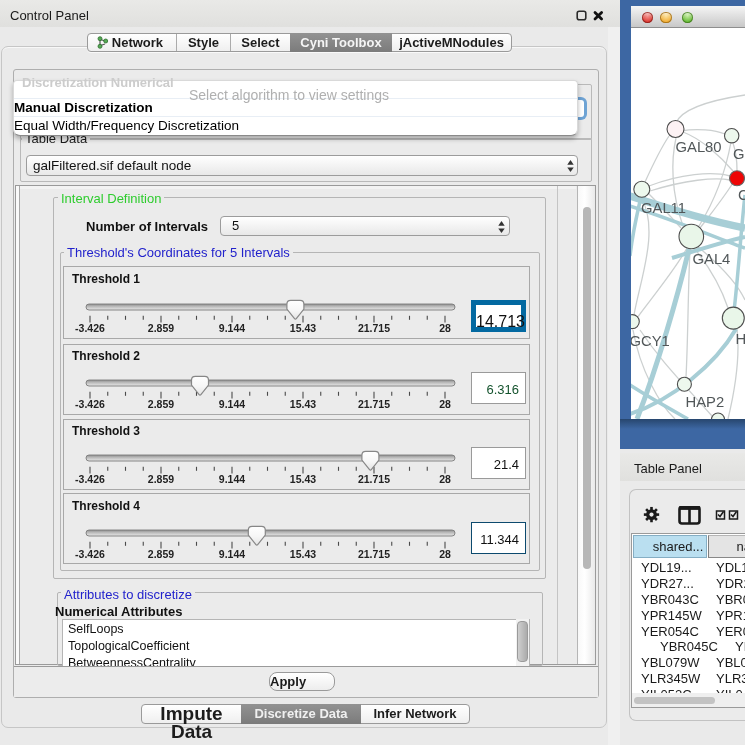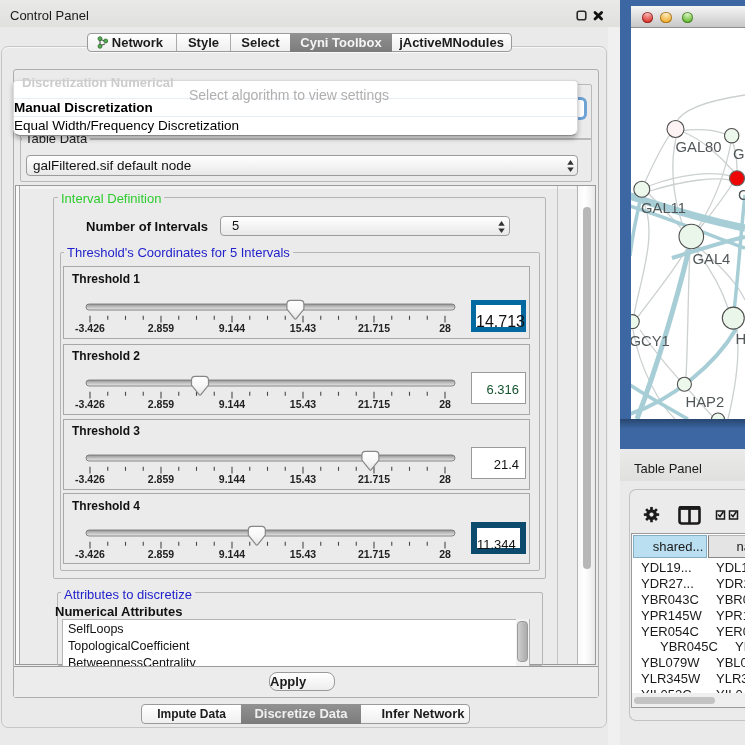--- a/index.html
+++ b/index.html
@@ -230,40 +230,40 @@
   <path d="M 185.3,15 L 185.3,10.2 Q 185.3,6.4 189.1,6.4 L 198.5,6.4 Q 202.3,6.4 202.3,10.2 L 202.3,15 L 194.7,24.6 Q 193.8,25.7 192.9,24.6 Z" fill="url(#th)" stroke="#878787" stroke-width="1.2"></path>
   <g font-size="10.5" font-weight="bold" fill="#222" text-anchor="middle">
     <text x="27" y="38">-3.426</text>
       <text x="98" y="38">2.859</text>
       <text x="169" y="38">9.144</text>
       <text x="240" y="38">15.43</text>
       <text x="311" y="38">21.715</text>
       <text x="382" y="38">28</text>
   </g>
 </svg>
-<div class="abs" style="left:471px;top:522px;width:55px;height:32px;background:#fff;border:6px solid #0c4a6e;font-size:13px;color:#111;text-align:right;line-height:34px;padding-right:6px;">11.344</div>
+<div class="abs" style="left:471px;top:522px;width:55px;height:32px;background:#fff;border:1px solid #0c4a6e;font-size:13px;color:#111;text-align:right;line-height:34px;padding-right:6px;">11.344</div>
 
 <div class="abs" style="left:57px;top:591.5px;width:486px;height:74px;border:1px solid #b5b5b5;border-radius:2px;"></div>
 <div class="abs" style="left:61px;top:586.5px;background:#ebebeb;padding:0 3px;font-size:13px;color:#2222cc;">Attributes to discretize</div>
 <div class="abs" style="left:55px;top:603.5px;font-size:13px;font-weight:bold;color:#111;">Numerical Attributes</div>
 
 <div class="abs" style="left:62px;top:619px;width:468px;height:47.5px;background:#fff;border:1px solid #b5b5b5;border-bottom:none;"></div>
 <div class="abs" style="left:68px;top:621.5px;font-size:12.5px;color:#111;">SelfLoops</div>
 <div class="abs" style="left:68px;top:638.5px;font-size:12.5px;color:#111;">TopologicalCoefficient</div>
 <div class="abs" style="left:68px;top:655.5px;font-size:12.5px;color:#111;height:11px;overflow:hidden;">BetweennessCentrality</div>
 <div class="abs" style="left:516px;top:619px;width:13px;height:47.5px;background:#f2f2f2;"></div>
 <div class="abs" style="left:517px;top:620.5px;width:11px;height:41px;background:linear-gradient(90deg,#cfcfcf,#ababab);border-radius:4px;border:1px solid #9a9a9a;"></div>
 
 <div class="abs" style="left:13.5px;top:666px;width:584px;height:31px;background:#ececec;border-top:1px solid #9a9a9a;"></div>
 <div class="abs" style="left:269px;top:672px;width:66px;height:19px;border:1px solid #9a9a9a;border-radius:8px;background:linear-gradient(#ffffff,#ededed);font-size:13px;font-weight:bold;color:#1a1a1a;text-align:left;line-height:18px;">Apply</div>
 
 <div class="abs" style="left:141px;top:704px;width:329px;height:20px;border:1px solid #9a9a9a;border-radius:4px;background:linear-gradient(#ffffff,#efefef);"></div>
-<div class="abs" style="left:142px;top:705px;width:99px;height:18px;font-size:12px;font-weight:bold;color:#1c1c1c;text-align:center;line-height:18px;">Impute Data</div>
+<div class="abs" style="left:142px;top:705px;width:99px;height:18px;font-size:19px;font-weight:bold;color:#1c1c1c;text-align:center;line-height:18px;">Impute Data</div>
 <div class="abs" style="left:241px;top:704px;width:120px;height:20px;background:linear-gradient(#929292,#7b7b7b);color:#f0f0f0;font-size:13px;font-weight:bold;text-align:center;line-height:20px;">Discretize Data</div>
-<div class="abs" style="left:361px;top:705px;width:108px;height:18px;font-size:13px;font-weight:bold;color:#1c1c1c;text-align:center;line-height:18px;margin-left:8px;">Infer Network</div>
+<div class="abs" style="left:361px;top:705px;width:108px;height:18px;font-size:13px;font-weight:bold;color:#1c1c1c;text-align:center;line-height:18px;">Infer Network</div>
 
 <div class="abs" style="left:22px;top:74.5px;font-size:13px;font-weight:bold;color:#cccccc;z-index:5;">Discretization Numerical</div>
 <div class="abs" style="left:13px;top:79.5px;width:565px;height:56px;background:#fff;border:1px solid #d9d9d9;border-bottom:1px solid #8a8a8a;border-radius:4px 4px 7px 7px;box-shadow:0 3px 5px rgba(0,0,0,.28);"></div>
 <div class="abs" style="left:14px;top:97.5px;width:563px;height:1px;background:#e8eef5;"></div>
 <div class="abs" style="left:14px;top:115.5px;width:563px;height:1px;background:#e8eef5;"></div>
 <div class="abs" style="left:189px;top:86.5px;font-size:14px;color:#b0b0b0;">Select algorithm to view settings</div>
 <div class="abs" style="left:14px;top:100px;font-size:13.5px;font-weight:bold;color:#000;">Manual Discretization</div>
 <div class="abs" style="left:14px;top:117.5px;font-size:13.5px;color:#000;">Equal Width/Frequency Discretization</div>
 
 <div class="abs" style="left:608px;top:27px;width:12px;height:718px;background:#f0f0f0;"></div>

